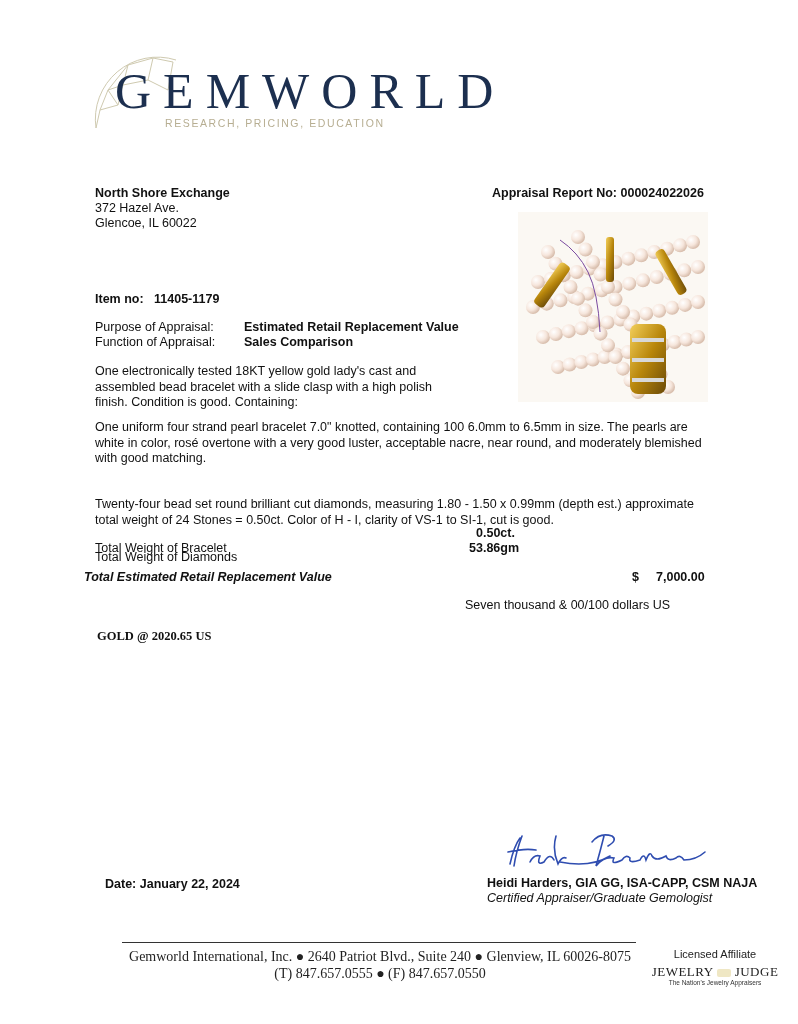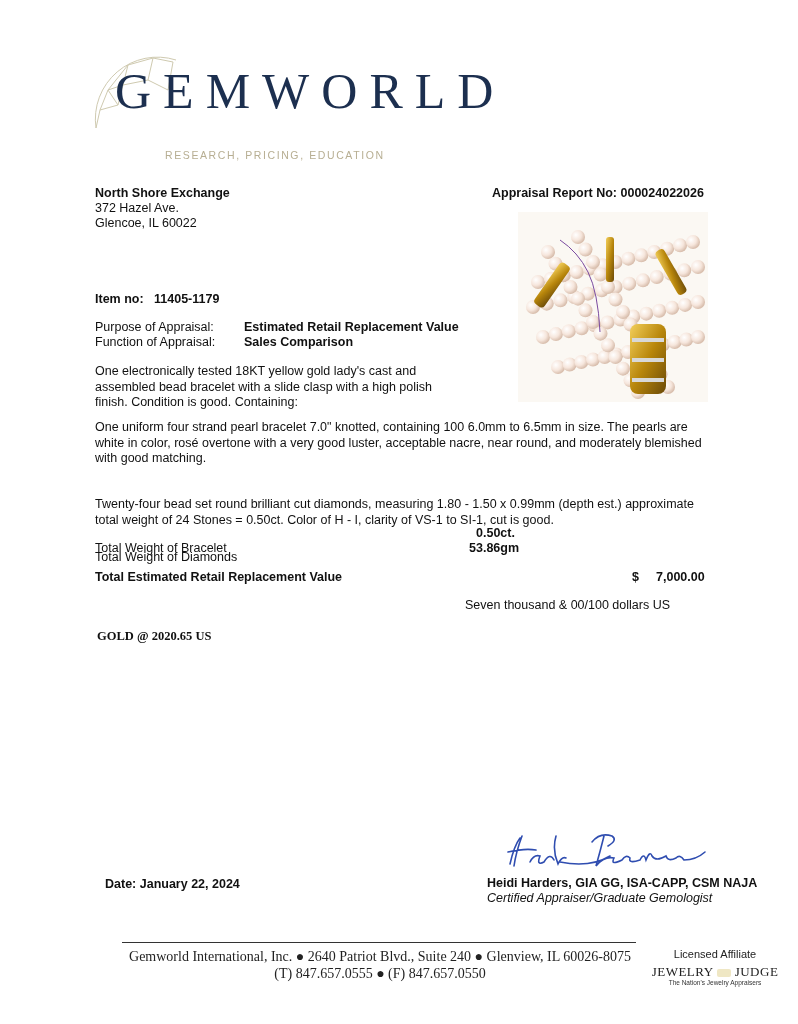--- a/index.html
+++ b/index.html
@@ -1,19 +1,19 @@
 <!DOCTYPE html>
 <html><head>
 <meta charset="utf-8">
 <style>
   html, body { margin: 0; padding: 0; background: #ffffff; }
   body { width: 798px; height: 1024px; position: relative; overflow: hidden; font-family: "Liberation Sans", sans-serif; color: #111; }
   .abs { position: absolute; }
   .logo-title { left: 115px; top: 66px; font-family: "Liberation Serif", serif; font-size: 50px; letter-spacing: 12px; color: #1c2f4f; line-height: 1; white-space: nowrap; }
-  .logo-sub { left: 165px; top: 117px; font-family: "Liberation Sans", sans-serif; font-size: 10.5px; letter-spacing: 1.6px; color: #b7ae92; white-space: nowrap; margin-top: 32px; }
+  .logo-sub { left: 165px; top: 117px; font-family: "Liberation Sans", sans-serif; font-size: 10.5px; letter-spacing: 1.6px; color: #b7ae92; white-space: nowrap; }
   .logo-gem { left: 88px; top: 50px; width: 90px; height: 80px; }
   .t { font-size: 12.5px; line-height: 15px; white-space: nowrap; }
   .b { font-weight: bold; }
   .para { font-size: 12.5px; line-height: 15.5px; color: #111; }
   .photo { left: 518px; top: 212px; width: 190px; height: 190px; background: #fbf8f3; }
   .footer-line { left: 122px; top: 942px; width: 514px; height: 0; border-top: 1.5px solid #333; }
   .footer-text { font-family: "Liberation Serif", serif; font-size: 14px; color: #222; white-space: nowrap; text-align: center; }
   .affil { font-family: "Liberation Sans", sans-serif; text-align: center; }
 </style>
 </head>
@@ -165,21 +165,21 @@
 
 <div class="abs para" style="left:95px; top:364px; width:370px;">One electronically tested 18KT yellow gold lady's cast and assembled bead bracelet with a slide clasp with a high polish finish. Condition is good.   Containing:</div>
 <div class="abs para" style="left:95px; top:420px; width:620px;">One uniform four strand pearl bracelet 7.0" knotted, containing 100 6.0mm to 6.5mm in size. The pearls are white in color, rosé overtone with a very good luster, acceptable nacre, near round, and moderately blemished with good matching.</div>
 <div class="abs para" style="left:95px; top:497px; width:620px;">Twenty-four bead set round brilliant cut diamonds, measuring 1.80 - 1.50 x 0.99mm (depth est.) approximate total weight of 24 Stones = 0.50ct. Color of H - I, clarity of VS-1 to SI-1, cut is good.</div>
 
 <div class="abs t" style="left:95px; top:550px;">Total Weight of Diamonds</div>
 <div class="abs t b" style="left:476px; top:526px;">0.50ct.</div>
 <div class="abs t" style="left:95px; top:541px;">Total Weight of Bracelet</div>
 <div class="abs t b" style="left:469px; top:541px;">53.86gm</div>
 
-<div class="abs t b" style="left:95px; top:570px;">Total Estimated Retail Replacement Value</div>
+<div class="abs t b" style="left:84px; top:570px;font-style:italic;">Total Estimated Retail Replacement Value</div>
 <div class="abs t b" style="left:632px; top:570px;">$</div>
 <div class="abs t b" style="left:656px; top:570px;">7,000.00</div>
 <div class="abs t" style="left:465px; top:598px;">Seven thousand &amp; 00/100 dollars US</div>
 
 <div class="abs t b" style="left:97px; top:629px;font-family:Liberation Serif, serif;">GOLD @ 2020.65 US</div>
 
 <div class="abs" style="left:500px; top:826px; width:230px; height:48px;">
   <svg width="230" height="48" viewBox="0 0 230 48">
     <g fill="none" stroke="#2f4db0" stroke-width="1.6" stroke-linecap="round">
       <path d="M10 38 Q14 20 20 12 M22 10 Q16 26 14 40 M8 26 Q25 22 36 24 M30 36 Q34 28 40 30 Q36 40 44 36 Q50 26 54 34 M56 10 Q52 24 58 38 Q62 30 66 32"></path>

